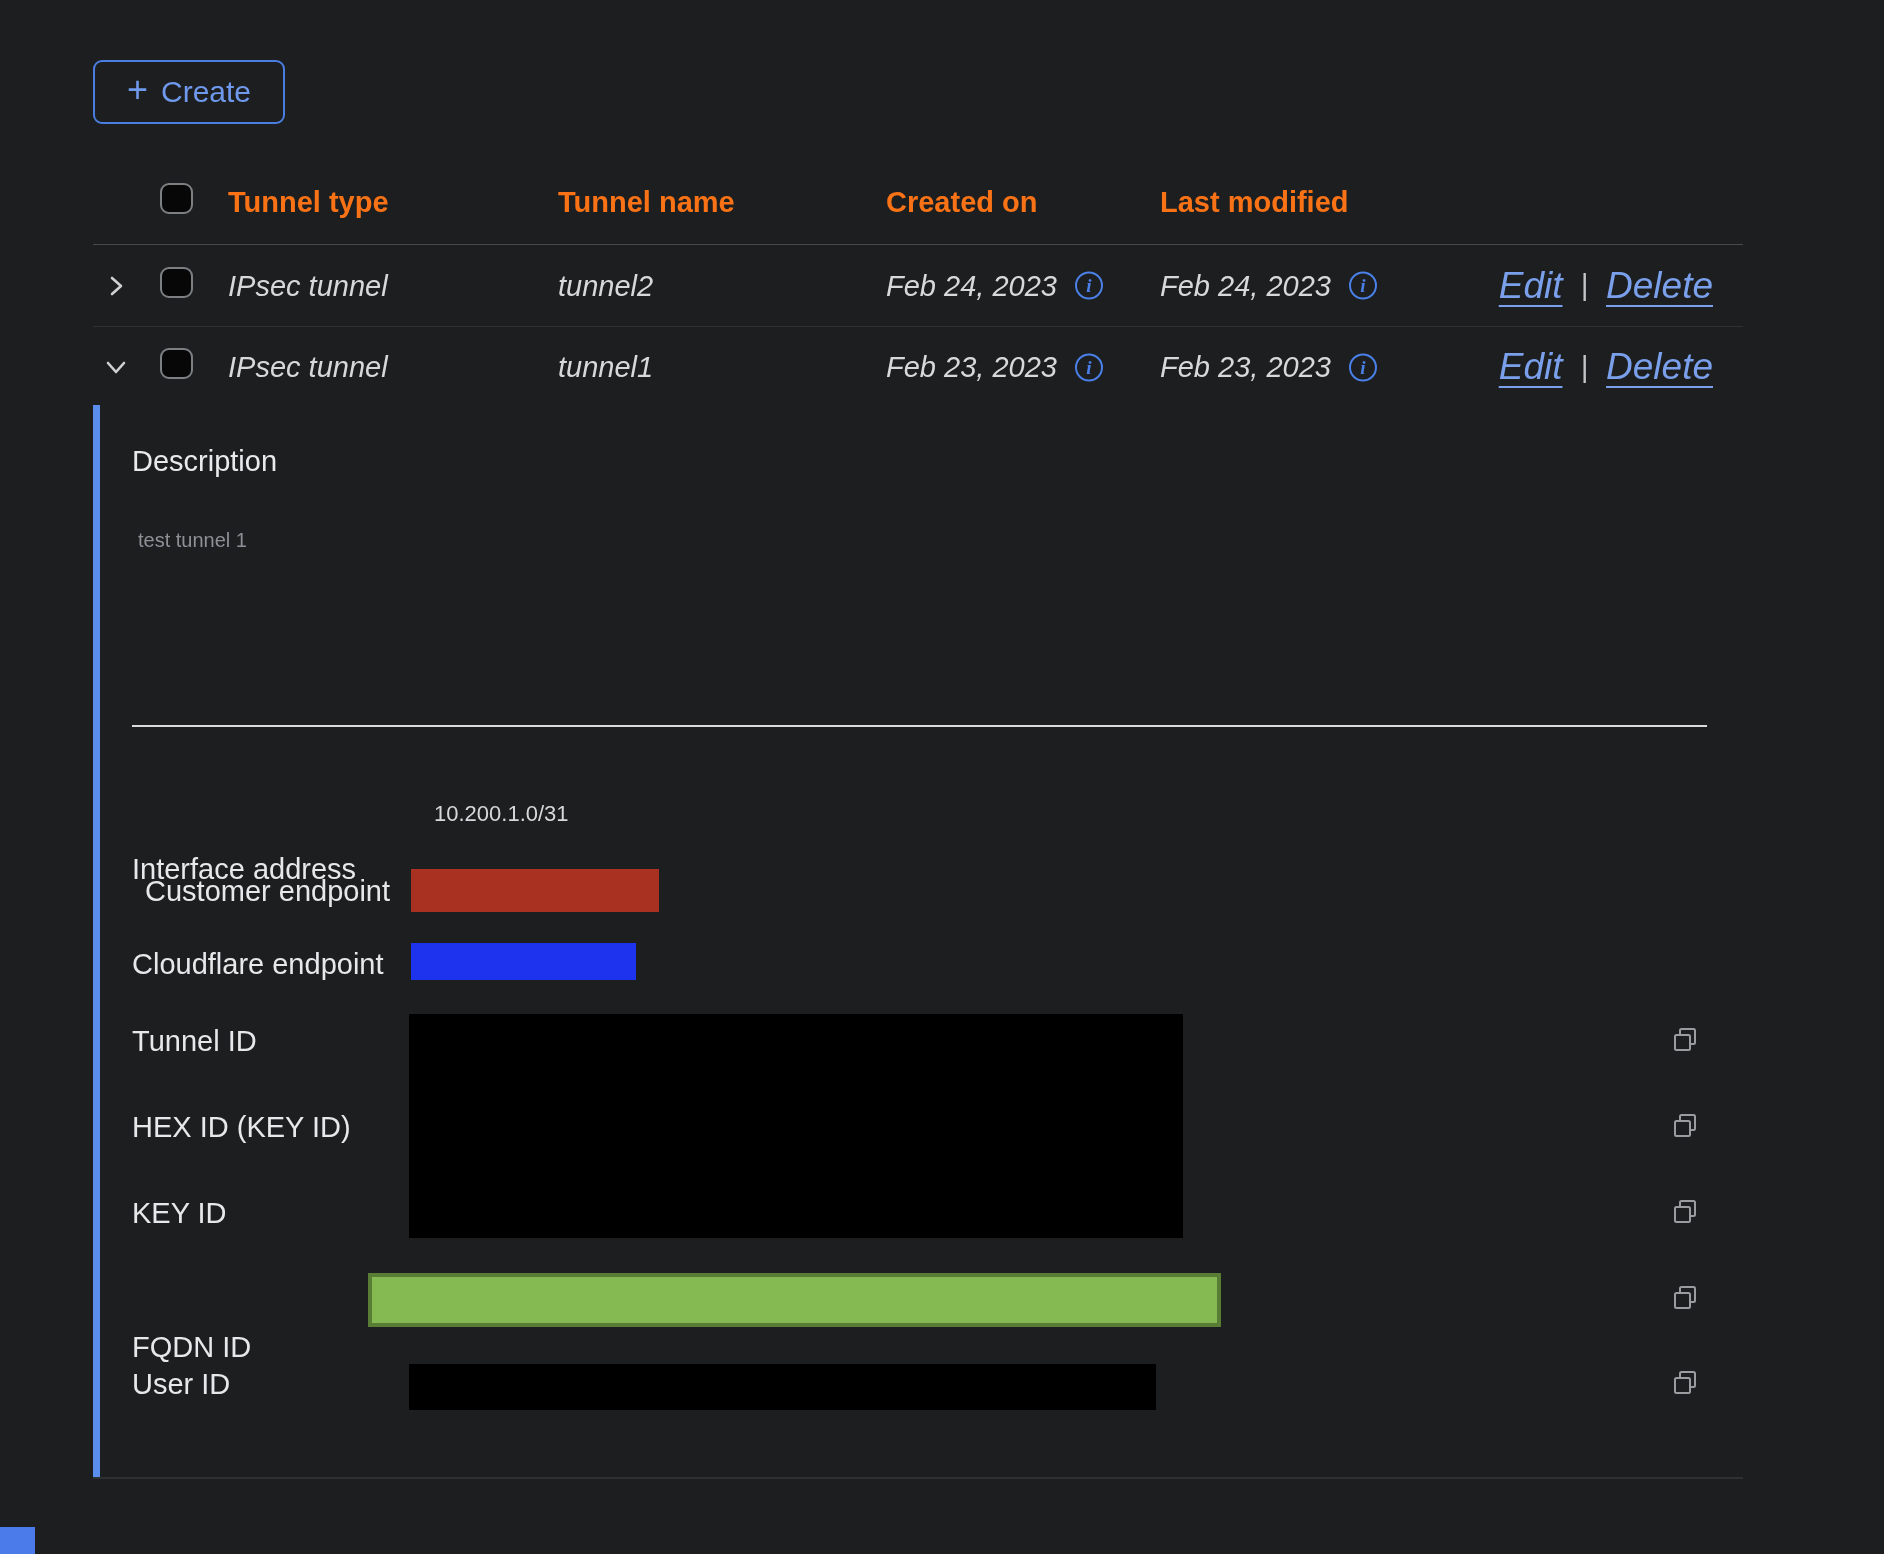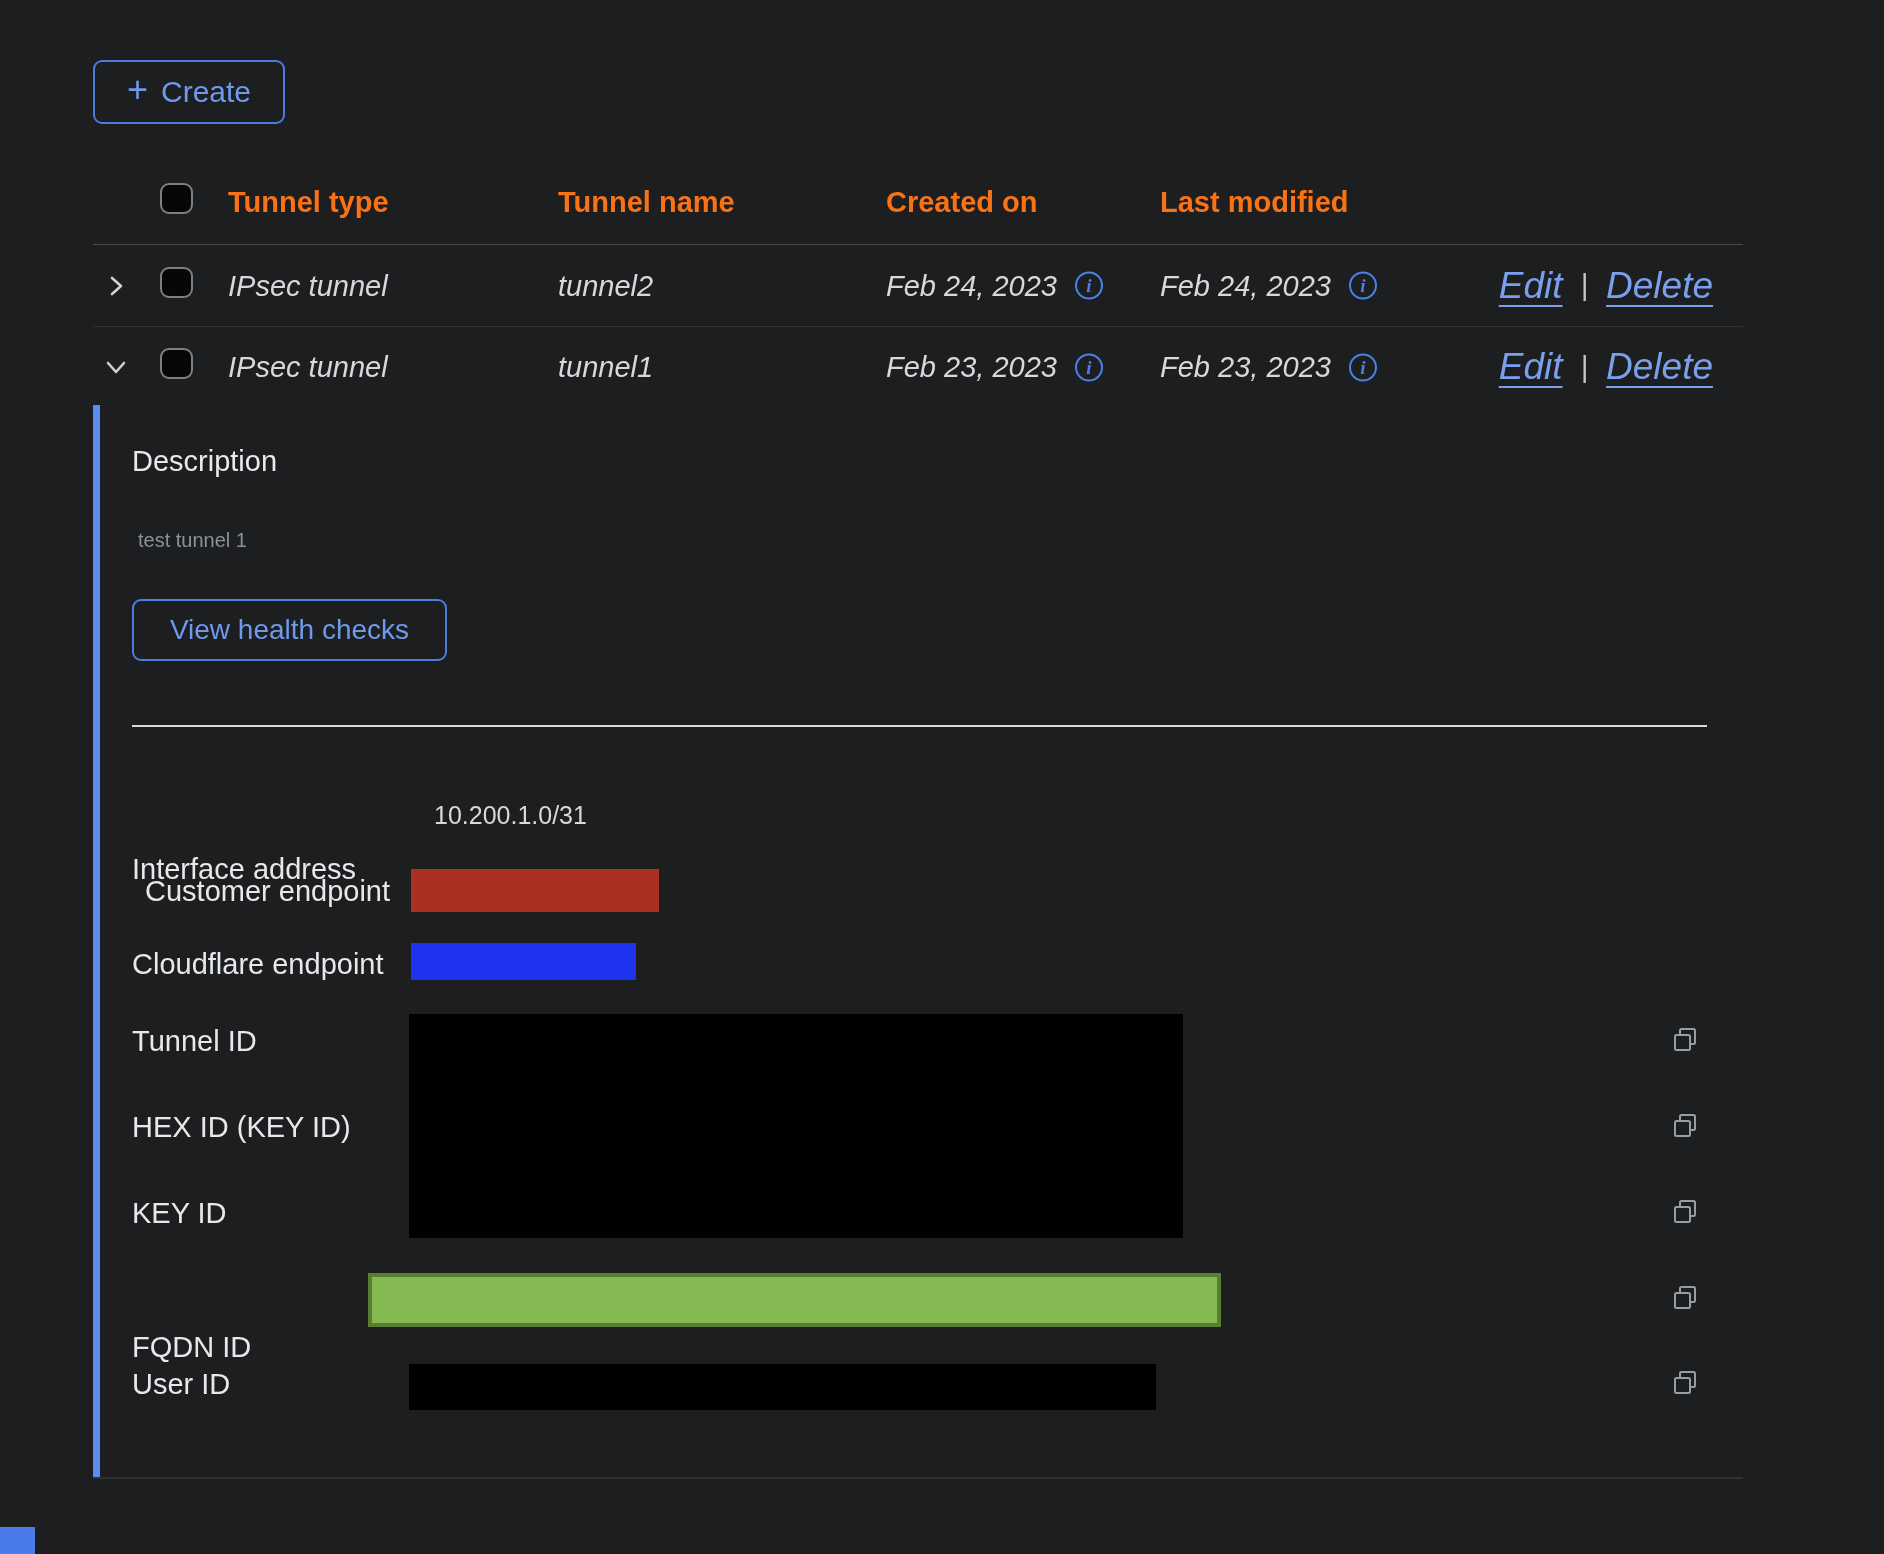--- a/index.html
+++ b/index.html
@@ -107,21 +107,21 @@
     background: transparent;
     color: #6f99ec;
     font-size: 28px;
     font-family: "Liberation Sans", sans-serif;
     cursor: pointer;
   }
 
   .light-divider { position: absolute; left: 39px; top: 320px; width: 1575px; height: 2px; background: #d9dadb; }
 
   .f-label { position: absolute; left: 39px; font-size: 29px; color: #e6e8ea; white-space: nowrap; }
-  .f-value { position: absolute; font-size: 25px; color: #d6d8da; white-space: nowrap; }
+  .f-value { position: absolute; font-size: 22px; color: #d6d8da; white-space: nowrap; }
 
   .redact { position: absolute; }
   .redact-red   { left: 318px; top: 464px; width: 248px; height: 43px; background: #a93122; }
   .redact-blue  { left: 318px; top: 538px; width: 225px; height: 37px; background: #1e33ee; }
   .redact-ids   { left: 316px; top: 609px; width: 774px; height: 224px; background: #000000; }
   .redact-green { left: 275px; top: 868px; width: 853px; height: 54px; box-sizing: border-box;
                   background: #85b952; border: 4px solid #5a7d36; }
   .redact-user  { left: 316px; top: 959px; width: 747px; height: 46px; background: #000000; }
 
   .copy-btn {
@@ -215,21 +215,20 @@
       </span>
     </div>
   </div>
 
   <div class="panel">
     <div class="accent-bar"></div>
 
     <div class="desc-label">Description</div>
     <div class="desc-value">test tunnel 1</div>
 
-    <button class="health-btn">View health checks</button>
 
     <div class="light-divider"></div>
 
     <div class="f-label" style="top:408px;margin-top:40px;">Interface address</div>
     <div class="f-value" style="left:341px; top:396px;">10.200.1.0/31</div>
 
     <div class="f-label" style="top:470px;margin-left:13px;">Customer endpoint</div>
     <div class="redact redact-red"></div>
 
     <div class="f-label" style="top:543px;">Cloudflare endpoint</div>

